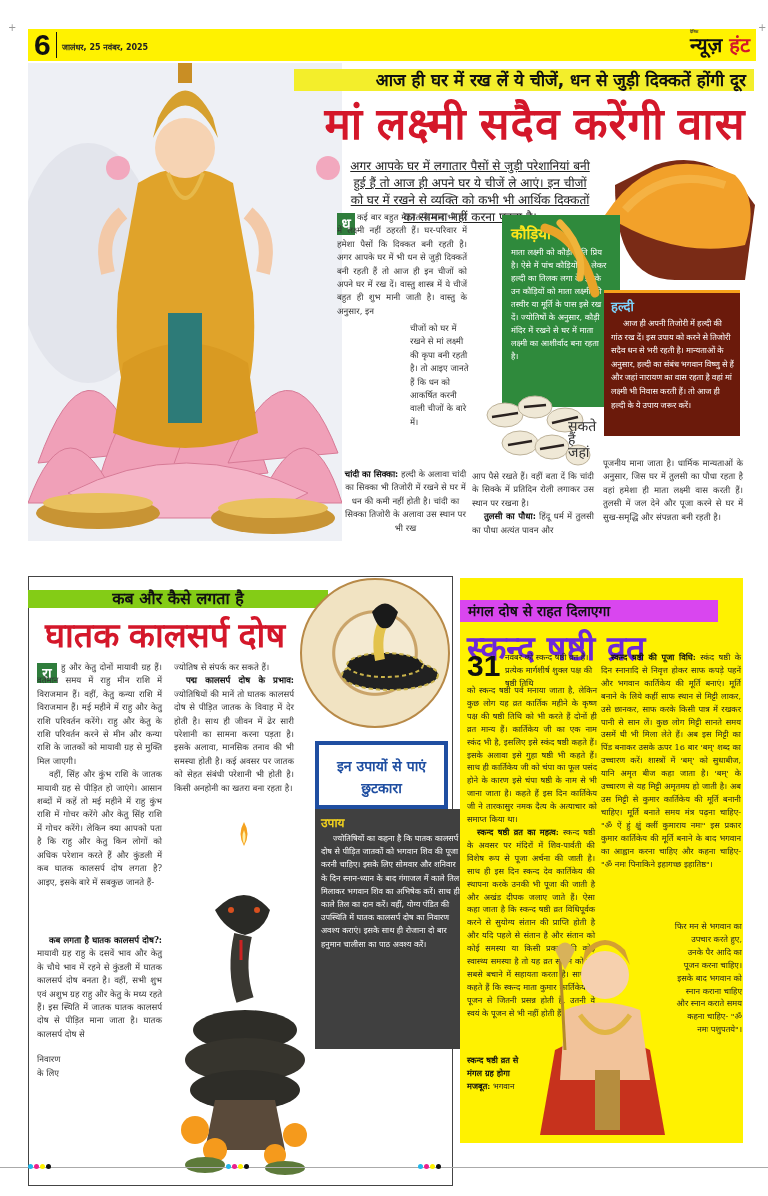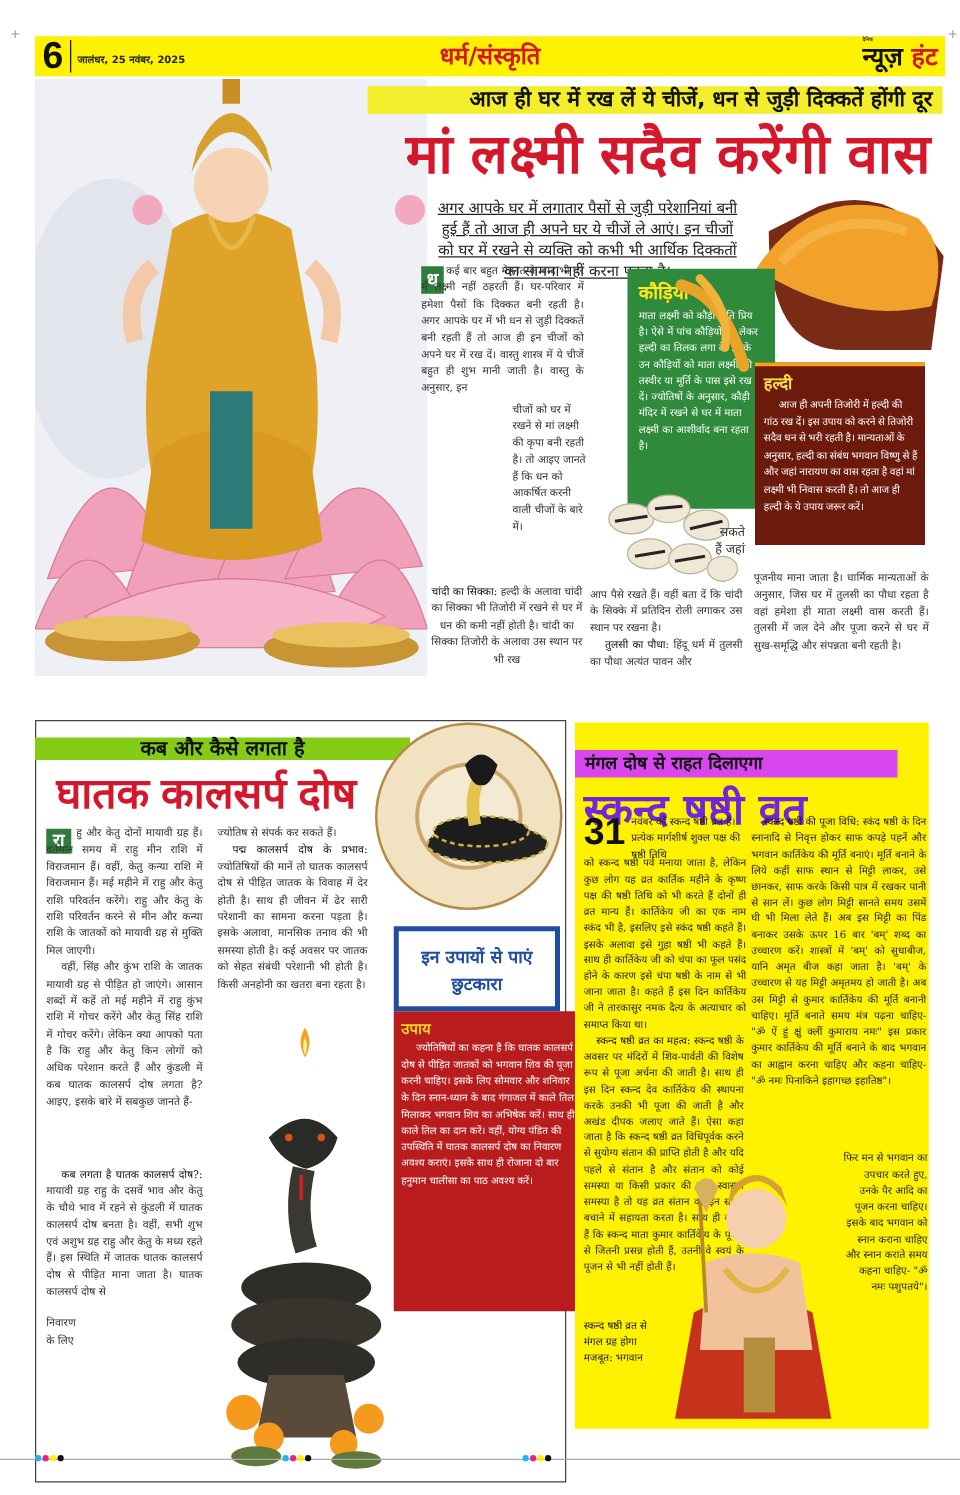--- a/index.html
+++ b/index.html
@@ -23,67 +23,66 @@
 .turmeric{left:595px;top:145px;width:160px;height:135px}
 .dropcap{background:#2f7d3c;color:#fff;font:bold 22px "DejaVu Sans",sans-serif;text-align:center}
 .body{font-size:8.5px;line-height:13.4px;color:#333;text-align:justify}
 .col1a{left:337px;top:211px;width:130px}
 .col1b{left:410px;top:322px;width:60px;text-align:left}
 .col1c{left:343px;top:468px;width:125px;text-align:center}
 .kaudi{left:470px;top:215px;width:118px;height:192px;background:#2f8a3c;margin-left:32px;}
 .kaudi h3{font:bold 15px "DejaVu Sans",sans-serif;color:#ffe51a;padding:8px 0 0 9px}
 .kaudi .t{color:#fff;font-size:8.2px;line-height:13px;padding:3px 6px 0 9px;width:112px}
 .cowrie{left:480px;top:385px;width:112px;height:90px}
-.colkaudi-r{left:568px;top:420px;width:28px;font-size:10px;line-height:13px;text-align:right}
+.colkaudi-r{left:568px;top:420px;width:28px;font-size:14px;line-height:13px;text-align:left}
 .col2b{left:472px;top:470px;width:122px}
 .haldi{left:604px;top:290px;width:136px;height:146px;background:#6b1a0b;border-top:3px solid #f7a21a}
-.haldi h3{font:bold 13px "DejaVu Sans",sans-serif;color:#fde047;padding:4px 0 0 7px}
+.haldi h3{font:bold 13px "DejaVu Sans",sans-serif;color:#7dd3fc;padding:4px 0 0 7px}
 .haldi .t{color:#fff;font-size:8.2px;line-height:13.6px;padding:2px 6px 0 7px;font-family:Liberation Serif, serif}
 .col3b{left:603px;top:457px;width:140px}
 
 .kaalbox{left:28px;top:576px;width:425px;height:610px;border:1.5px solid #444}
 .kicker2{left:28px;top:590px;width:300px;height:18px;background:#84cc16;font:bold 16px "DejaVu Sans",sans-serif;color:#111;text-align:center;line-height:18px}
 .headline2{left:30px;top:615px;width:270px;font:bold 34px "Liberation Sans",sans-serif;color:#d4172a;text-align:center;line-height:40px}
 .zodiac{left:300px;top:578px;width:150px;height:150px;border-radius:50%;background:radial-gradient(circle,#f4ead2 0 38%,#caa46a 39% 41%,#f1e3c2 42% 78%,#8c5a2a 79% 82%,#e7d4ae 83%);border:2px solid #b88a48}
 .snake1{left:330px;top:600px;width:110px;height:100px}
 .col4a{left:37px;top:661px;width:125px}
 .col4b{left:174px;top:661px;width:120px}
 .upay-head{left:315px;top:741px;width:133px;height:68px;background:#fff;border:4px solid #1f4ea1;font:bold 14px "DejaVu Sans",sans-serif;color:#1f4ea1;text-align:center;line-height:22px;padding-top:10px}
-.upay{left:315px;top:809px;width:154px;height:240px;background:#b91c1c;color:#fff}
+.upay{left:315px;top:809px;width:154px;height:240px;background:#404040;color:#fff}
 .upay h3{font:bold 12px "DejaVu Sans",sans-serif;color:#f2d21e;padding:5px 0 0 6px}
 .upay .t{font-size:8px;line-height:13.2px;padding:1px 6px 0 6px;font-family:"DejaVu Sans",sans-serif}
 .cobra{left:175px;top:880px;width:140px;height:300px}
 .col4c{left:37px;top:934px;width:125px}
 
 .skbox{left:460px;top:578px;width:283px;height:565px;background:#fff200}
 .kicker3{left:460px;top:600px;width:258px;height:22px;background:#d946ef;font:bold 14px "DejaVu Sans",sans-serif;color:#111;line-height:22px;padding-left:8px}
 .headline3{left:467px;top:626px;width:270px;font:bold 34px "DejaVu Sans",sans-serif;color:#6d28d9;line-height:44px}
 .big26{left:467px;top:651px;font:bold 30px "Liberation Sans",sans-serif;color:#111;line-height:30px;width:40px}
 .col5a{left:505px;top:651px;width:92px;font-size:8.2px;line-height:12.9px;color:#222}
 .col5b{left:467px;top:684px;width:130px;font-size:8.2px;line-height:12.9px;color:#222}
 .col5c{left:601px;top:651px;width:140px;font-size:8.2px;line-height:12.9px;color:#222}
 .col5d{left:674px;top:920px;width:68px;font-size:8.2px;line-height:12.9px;color:#222;text-align:right}
 .kartikeya{left:520px;top:930px;width:160px;height:210px}
-.bold{font-weight:normal;color:#111}
+.bold{font-weight:bold;color:#111}
 .indent{text-indent:12px}
 .footer-line{left:0;top:1167px;width:768px;height:1px;background:#aaa}
 .dots{top:1164px;display:flex;gap:1px}
 .dots span{width:5px;height:5px;border-radius:50%}
 </style>
 </head>
 <body>
 
 <span class="reg" style="left:8px;top:22px">+</span>
 <span class="reg" style="left:758px;top:22px">+</span>
 
 <div class="abs header">
   <div class="abs pgno">6</div>
   <div class="abs pgsep"></div>
   <div class="abs dateline">जालंधर, 25 नवंबर, 2025</div>
-  <div class="abs section">धर्म/संस्कृति</div>
   <div class="abs brand">
     <small>दैनिक</small>
     <span class="b1">न्यूज़</span>
     <span class="b2">हंट</span>
   </div>
 </div>
 
 <div class="abs lakshmi">
 <svg width="314" height="478" viewBox="0 0 314 478">
   <rect width="314" height="478" fill="#eef0f5"></rect>

